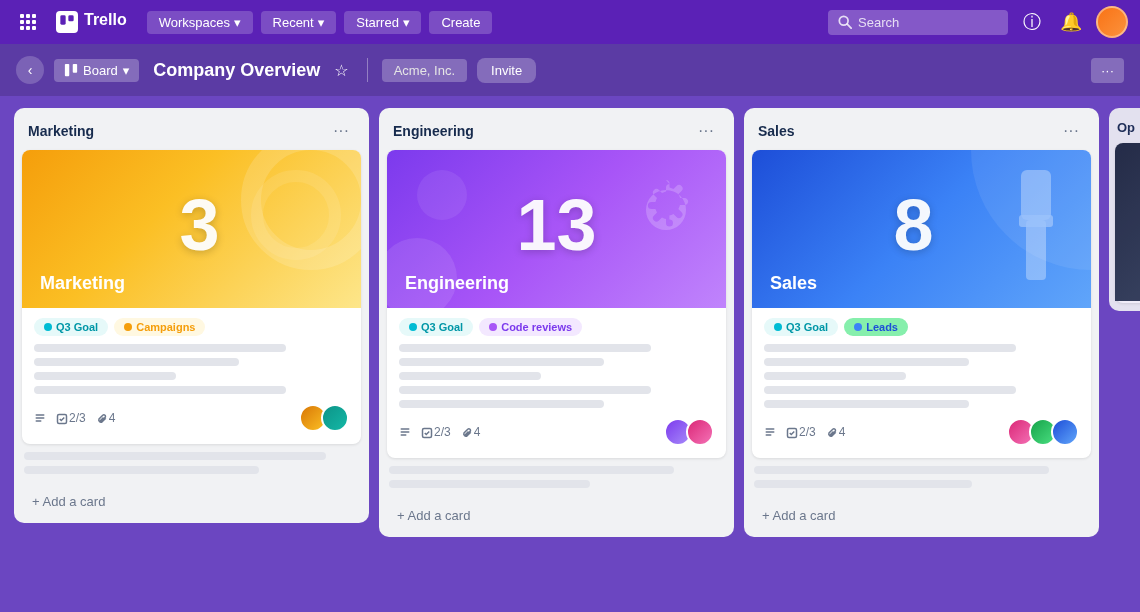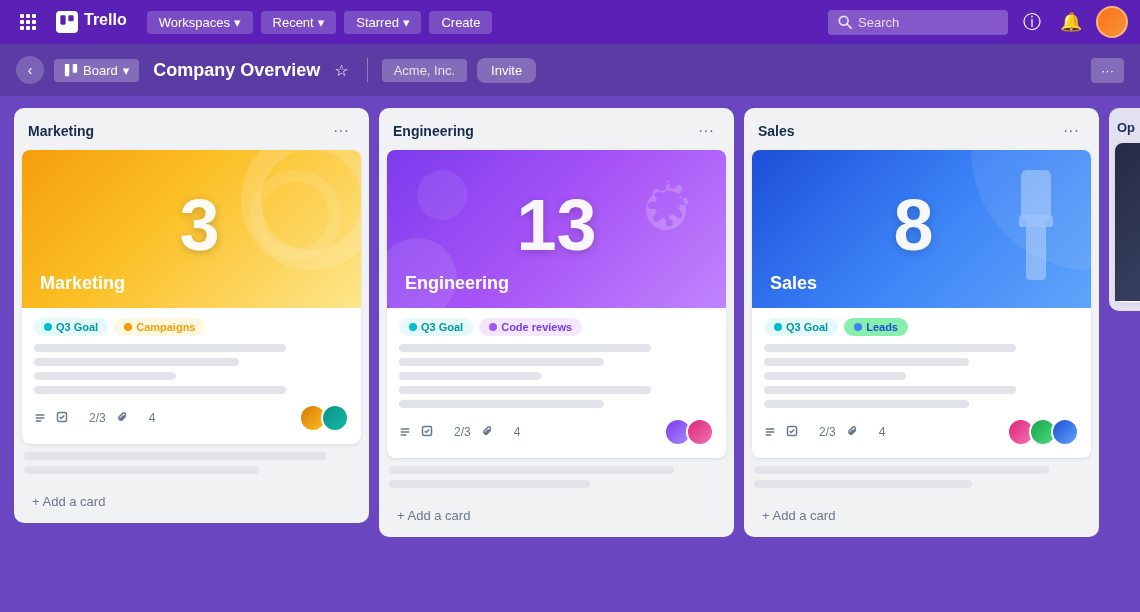--- a/index.html
+++ b/index.html
@@ -181,21 +181,21 @@
       height: 8px; background: #e2e4ea; border-radius: 4px; margin-bottom: 6px;
     }
     .card-line.short { width: 65%; }
     .card-line.shorter { width: 45%; }
     .card-line.medium { width: 80%; }
 
     .card-footer {
       display: flex; align-items: center; justify-content: space-between; margin-top: 4px;
     }
     .card-meta { display: flex; align-items: center; gap: 10px; color: #6b778c; font-size: 12px; }
-    .meta-item { display: flex; align-items: flex-start; gap: 21px; }
+    .meta-item { display: flex; align-items: flex-end; gap: 1px; }
     .card-avatars { display: flex; }
     .card-avatar {
       width: 28px; height: 28px; border-radius: 50%;
       border: 2px solid #fff; margin-left: -6px;
     }
     .card-avatar:first-child { margin-left: 0; }
 
     .add-card-btn {
       display: flex; align-items: center; gap: 6px; padding: 8px 12px;
       color: #6b778c; font-size: 13px; cursor: pointer; border-radius: 6px;

